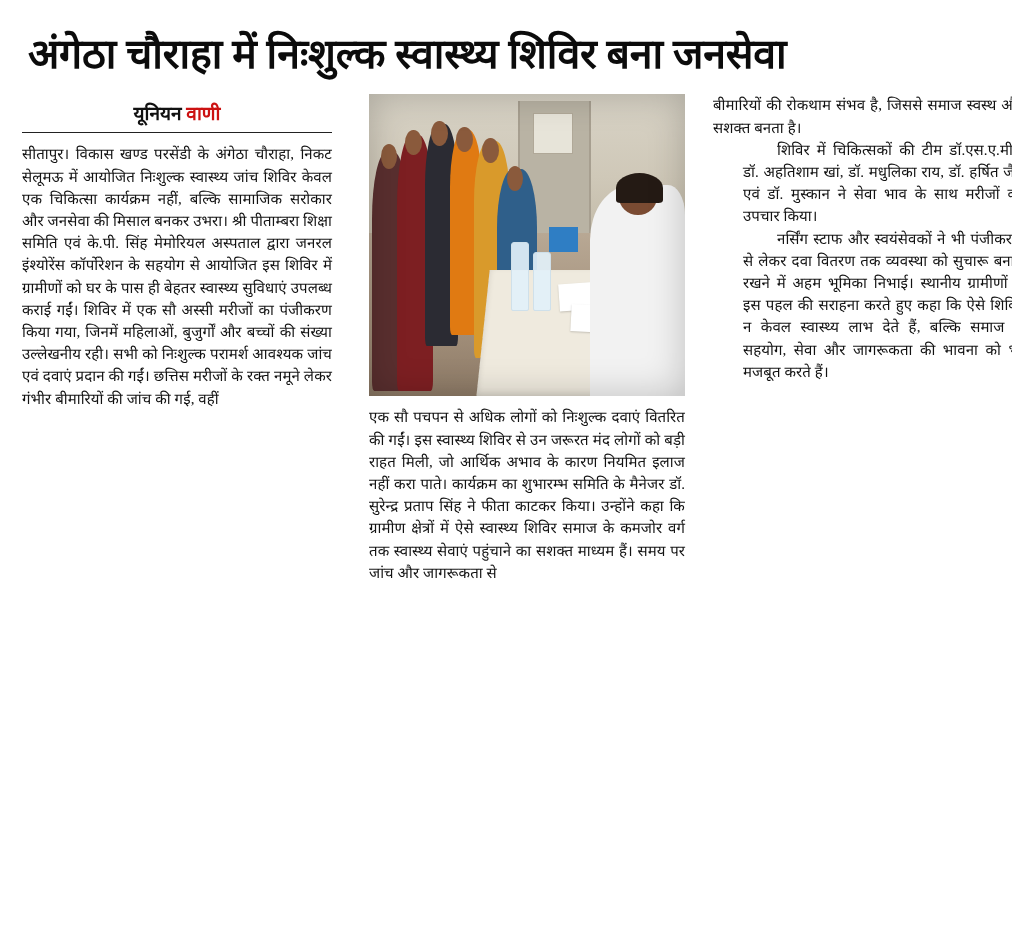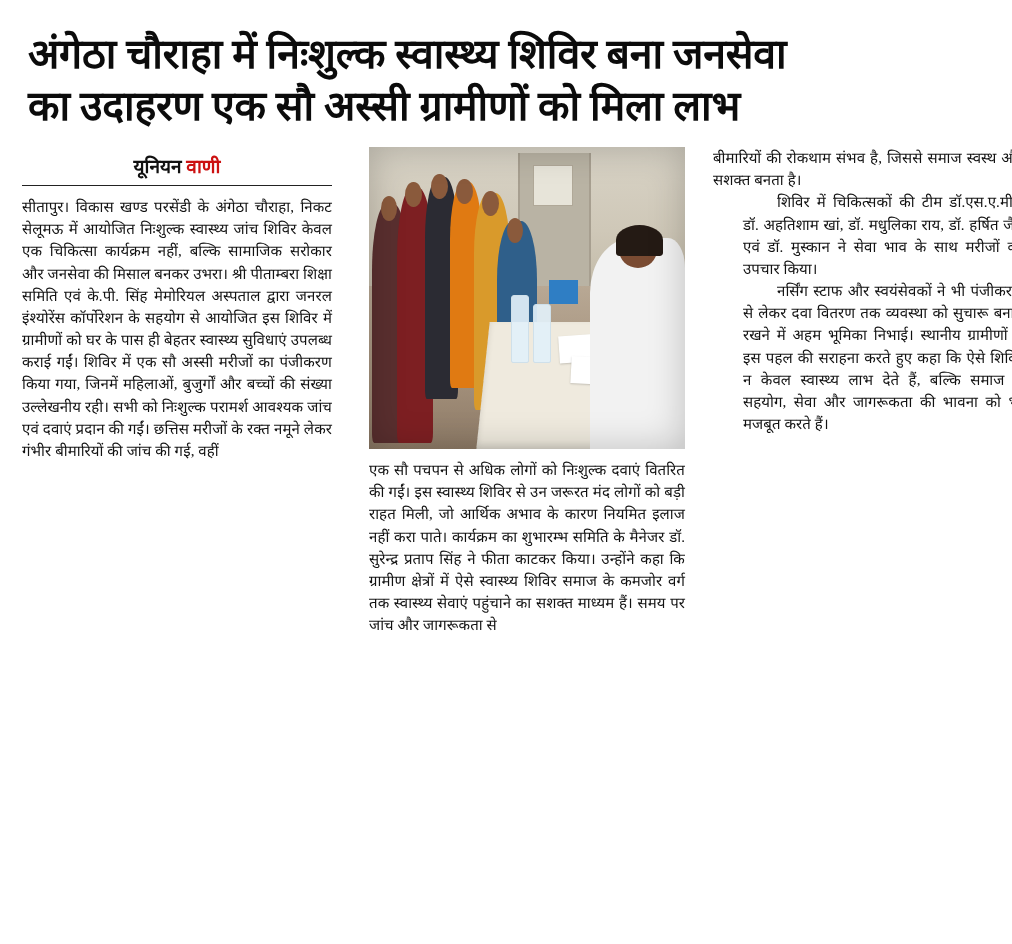--- a/index.html
+++ b/index.html
@@ -200,21 +200,20 @@
     box-shadow: inset 0 0 36px rgba(0,0,0,.22);
   }
 </style>
 </head>
 <body>
 
 <div class="page">
 
   <h1 class="headline">
     <span class="line">अंगेठा चौराहा में निःशुल्क स्वास्थ्य शिविर बना जनसेवा</span>
-    <span class="line">का उदाहरण एक सौ अस्सी ग्रामीणों को मिला लाभ</span>
   </h1>
 
   <div class="columns">
 
     <div class="col">
       <div class="byline">
         <span>यूनियन</span>
         <span class="vani">वाणी</span>
       </div>
       <hr class="rule">

